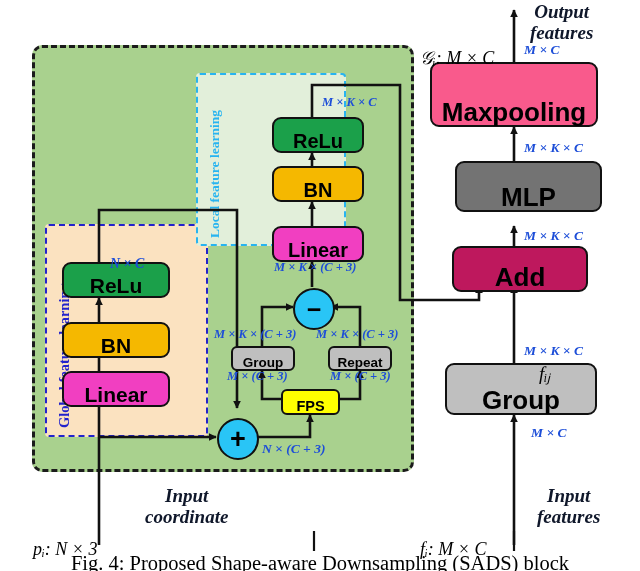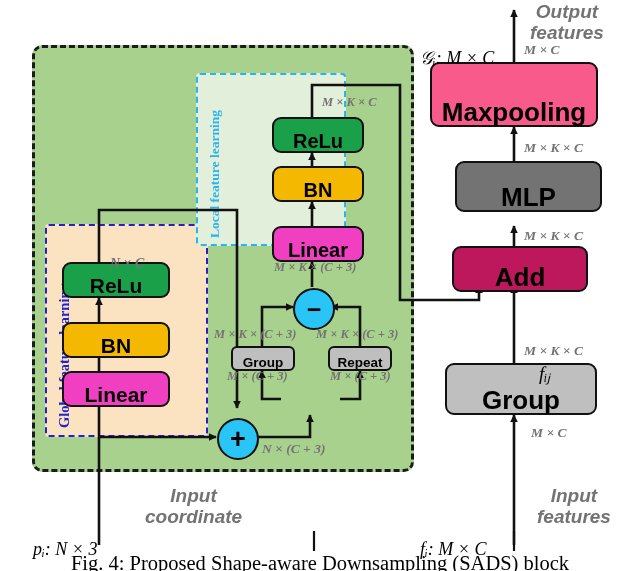--- a/index.html
+++ b/index.html
@@ -3,25 +3,25 @@
 <meta charset="utf-8">
 <style>
   html,body{margin:0;padding:0;background:#ffffff;}
   body{width:640px;height:571px;position:relative;overflow:hidden;
        font-family:"Liberation Sans",sans-serif;}
   #stage{position:absolute;left:0;top:0;width:640px;height:571px;}
   svg{position:absolute;left:0;top:0;}
   .node{position:absolute;box-sizing:border-box;border:2.5px solid #111;
         border-radius:9px;display:flex;align-items:flex-end;justify-content:center;
         font-weight:700;color:#000;line-height:1;}
-  .dim{position:absolute;color:#737373;font-style:italic;font-weight:700;
+  .dim{position:absolute;color:#1d4ed8;font-style:italic;font-weight:700;
        font-family:"Liberation Serif",serif;white-space:nowrap;}
   .plainlbl{position:absolute;color:#000;font-family:"Liberation Serif",serif;
        font-style:italic;white-space:nowrap;margin-top:42px;}
-  .boldlbl{position:absolute;color:#737373;font-family:Liberation Sans, sans-serif;
+  .boldlbl{position:absolute;color:#0f172a;font-family:Liberation Serif, serif;
        font-weight:700;font-style:italic;white-space:nowrap;text-align:center;}
   .grp-outer{position:absolute;box-sizing:border-box;background:#a9d18e;
        border:3px dashed #1b1b1b;border-radius:10px;}
   .grp-global{position:absolute;box-sizing:border-box;background:#fbe2c0;
        border:2.5px dashed #2222cc;border-radius:4px;}
   .grp-local{position:absolute;box-sizing:border-box;background:#e2efda;
        border:2.5px dashed #28b4f0;border-radius:4px;}
   .vlabel{position:absolute;transform-origin:0 0;transform:rotate(-90deg);
        font-weight:700;white-space:nowrap;font-family:"Liberation Serif",serif;}
   .vl-global{color:#2222cc;}
@@ -118,20 +118,23 @@
   <div class="opcircle" style="left:293px;top:288px;width:38px;height:38px;font-size:25px;">
     <span>−</span>
   </div>
 
   <div class="node" style="left:231px;top:346px;width:64px;height:25px;background:#bfbfbf;font-size:13.5px;border-radius:6px;">
     <span>Group</span>
   </div>
   <div class="node" style="left:328px;top:346px;width:64px;height:25px;background:#bfbfbf;font-size:13.5px;border-radius:6px;">
     <span>Repeat</span>
   </div>
+  <div class="node" style="left:281px;top:389px;width:59px;height:26px;background:#ffff00;font-size:14.5px;border-radius:6px;">
+    <span>FPS</span>
+  </div>
   <div class="dim" style="left:214px;top:327px;font-size:12.5px;">M × K × (C + 3)</div>
   <div class="dim" style="left:316px;top:327px;font-size:12.5px;">M × K × (C + 3)</div>
   <div class="dim" style="left:227px;top:369px;font-size:12.5px;">M × (C + 3)</div>
   <div class="dim" style="left:330px;top:369px;font-size:12.5px;">M × (C + 3)</div>
 
   <div class="opcircle" style="left:217px;top:418px;width:38px;height:38px;font-size:27px;">
     <span>+</span>
   </div>
   <div class="dim" style="left:262px;top:441px;font-size:13.5px;">N × (C + 3)</div>
 

